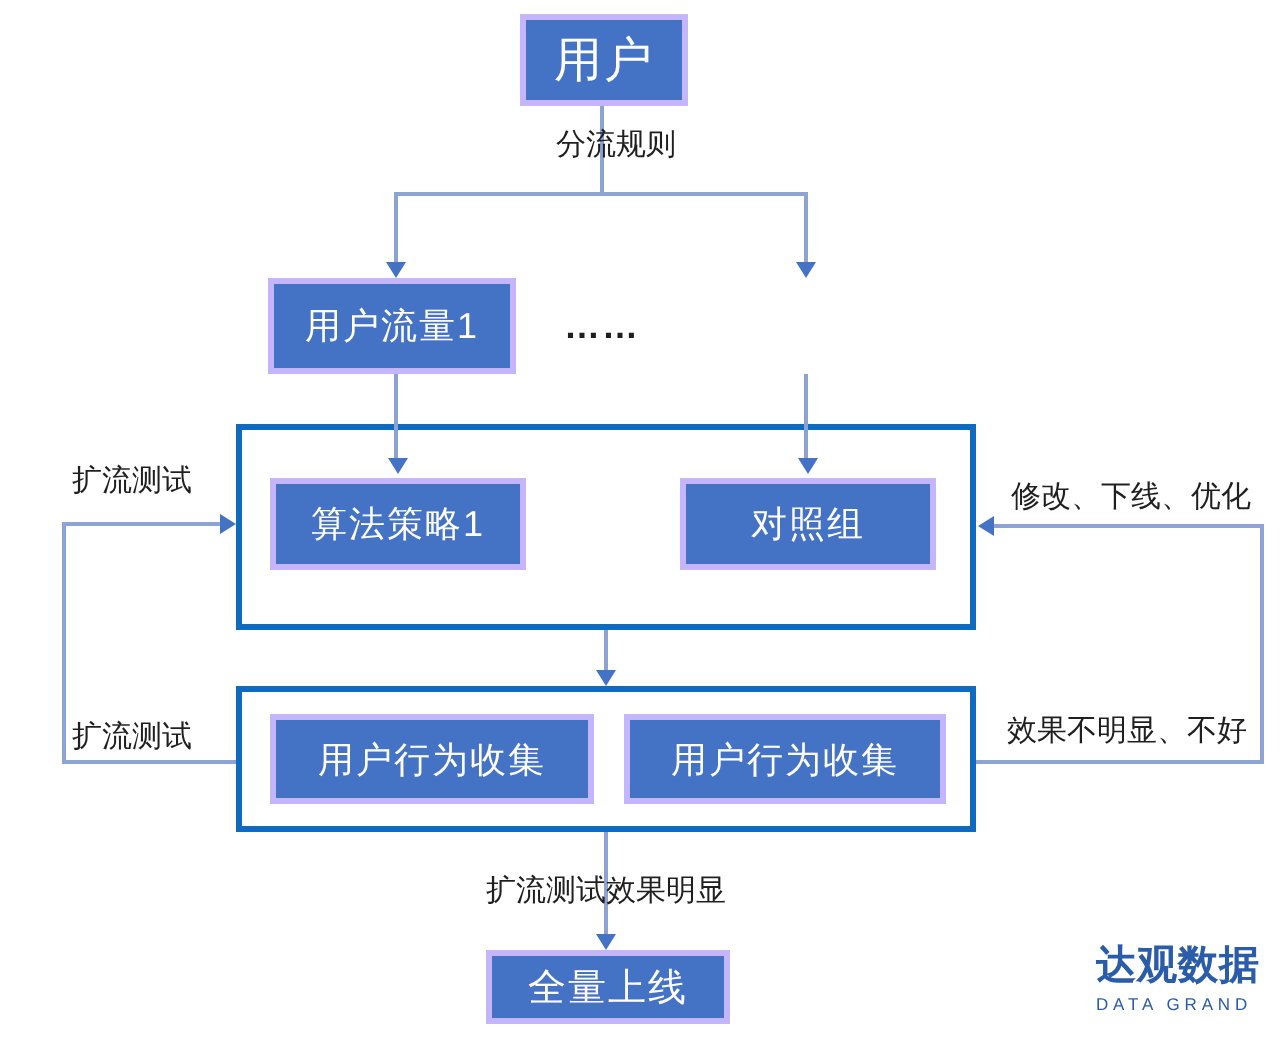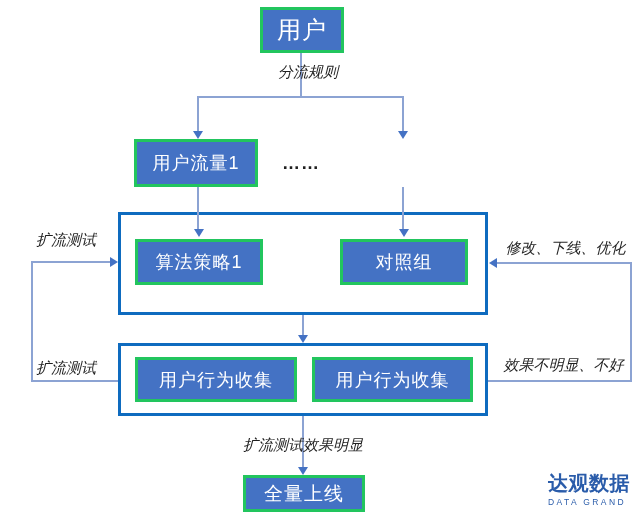--- a/index.html
+++ b/index.html
@@ -2,41 +2,40 @@
 <html><head>
 <meta charset="utf-8">
 <style>
   html,body{margin:0;padding:0;background:#fff;}
   body{font-family:"Liberation Sans","DejaVu Sans",sans-serif;}
   #canvas{position:relative;width:641px;height:527px;background:#ffffff;overflow:hidden;}
 
   .node{
     position:absolute;
     background:#4472C4;
-    border:3px solid #22c55e;
+    border:3px solid #c4b5fd;
     box-sizing:border-box;
     color:#ffffff;
     display:flex;align-items:center;justify-content:center;
     font-size:18px;
     letter-spacing:1px;
     white-space:nowrap;
   }
   .frame{
     position:absolute;
     border:3px solid #0E6BBF;
     box-sizing:border-box;
     background:transparent;
   }
   .lbl{
     position:absolute;
     color:#1f1f1f;
     font-size:15px;
     text-align:center;
     white-space:nowrap;
-    font-style:italic;
   }
   .line{position:absolute;background:#8CA3D3;}
   .ah-down{position:absolute;width:0;height:0;
     border-left:5px solid transparent;border-right:5px solid transparent;
     border-top:8px solid #4472C4;}
   .ah-right{position:absolute;width:0;height:0;
     border-top:5px solid transparent;border-bottom:5px solid transparent;
     border-left:8px solid #4472C4;}
   .ah-left{position:absolute;width:0;height:0;
     border-top:5px solid transparent;border-bottom:5px solid transparent;

